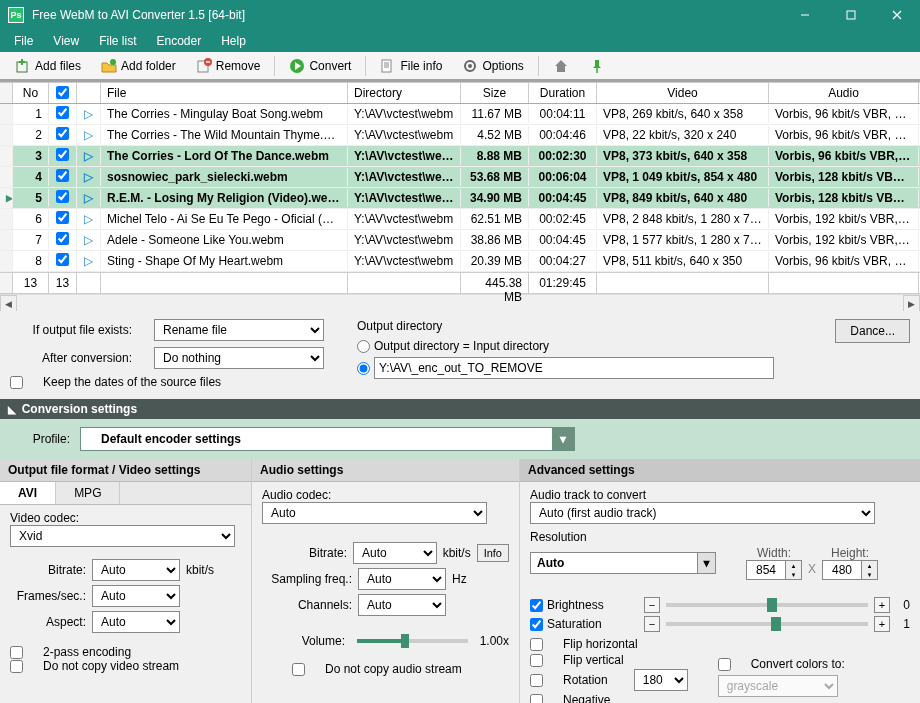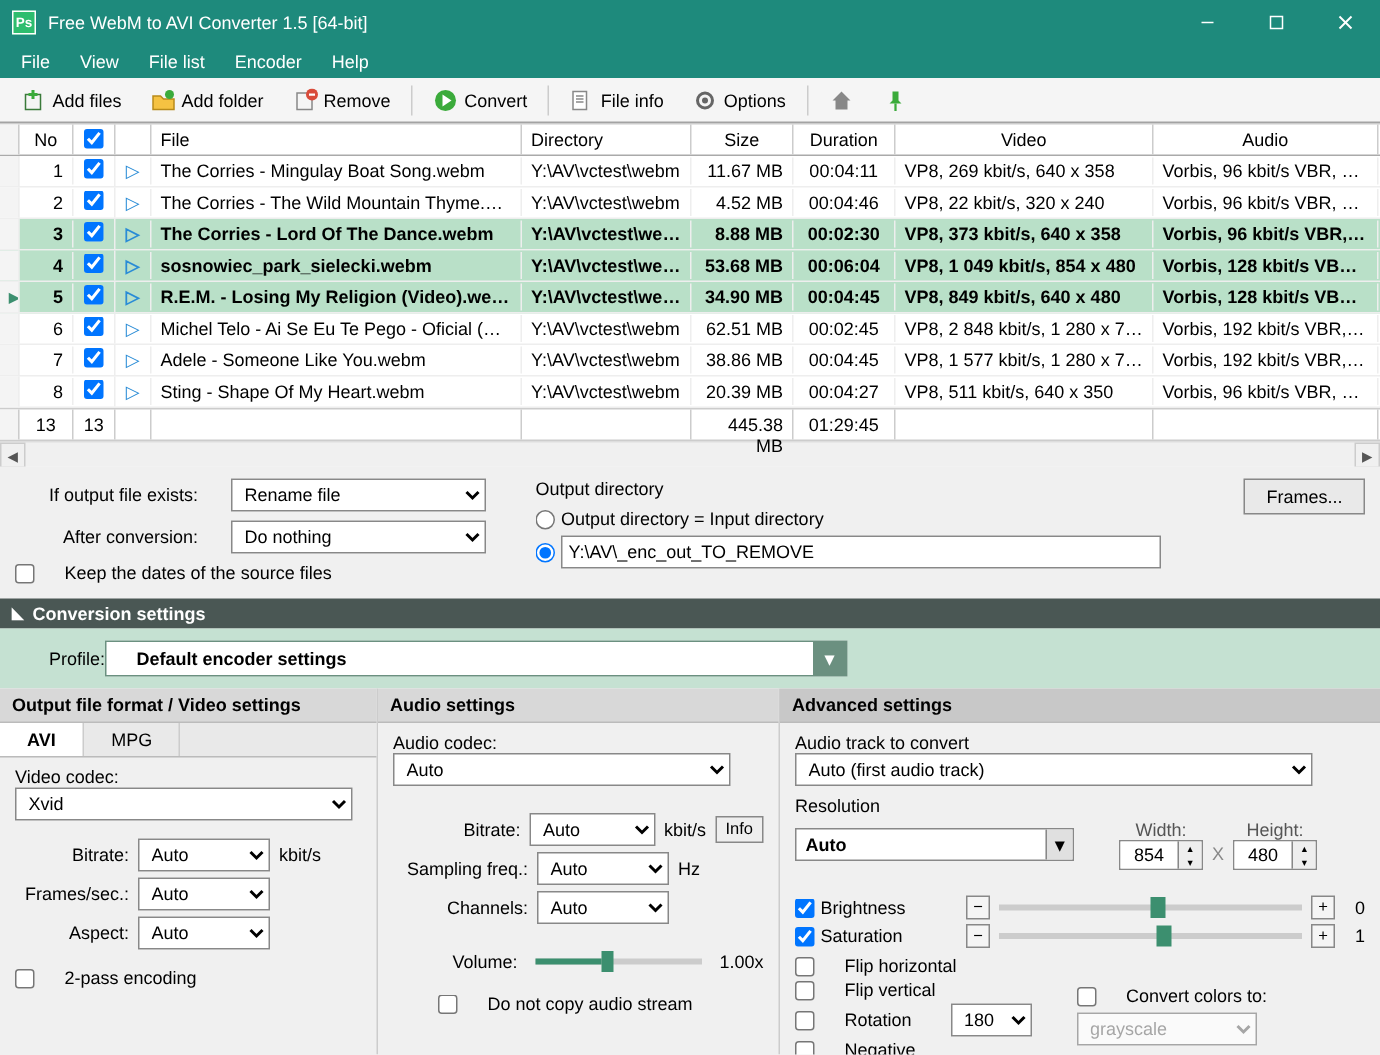--- a/index.html
+++ b/index.html
@@ -10,21 +10,21 @@
 .titlebar .appicon { width: 16px; height: 16px; background: #2dbd6e; border: 1px solid #fff; margin-right: 8px; display: inline-flex; align-items: center; justify-content: center; font-size: 9px; font-weight: bold; }
 .titlebar .title { flex: 1; font-size: 12px; }
 .titlebar .winbtns { display: flex; }
 .titlebar .winbtn { width: 46px; height: 30px; display: flex; align-items: center; justify-content: center; color: #fff; cursor: pointer; }
 
 
 .menubar { background: #1e8a7c; color: #fff; height: 22px; display: flex; align-items: center; padding: 0 4px; }
 .menubar .menu { padding: 3px 10px; cursor: pointer; }
 
 
-.toolbar { background: #f5f5f5; height: 30px; display: flex; align-items: center; padding: 0 6px; border-bottom: 1px solid #a3a3a3; gap: 2px; }
+.toolbar { background: #f5f5f5; height: 30px; display: flex; align-items: center; padding: 0 6px; border-bottom: 3px solid #a3a3a3; gap: 2px; }
 .toolbar .tbtn { display: flex; align-items: center; padding: 3px 8px; cursor: pointer; border: 1px solid transparent; border-radius: 2px; gap: 4px; }
 .toolbar .sep { width: 1px; height: 20px; background: #ccc; margin: 0 3px; }
 .toolbar svg { width: 16px; height: 16px; }
 
 
 .table-wrap { background: #fff; flex: 0 0 auto; }
 .thead { display: flex; background: #fff; border-top: 1px solid #ccc; border-bottom: 1px solid #aaa; height: 22px; }
 .thead .th { border-right: 1px solid #ccc; padding: 3px 6px; text-align: center; font-weight: normal; }
 .tbody .tr { display: flex; height: 21px; align-items: center; border-bottom: 1px solid #eee; }
 .tbody .tr.sel { background: #b9e0c8; }
@@ -53,21 +53,21 @@
 .formrow { display: flex; align-items: center; margin-bottom: 6px; gap: 22px; }
 .formrow label { text-align: right; }
 select, input[type=text] { border: 1px solid #888; padding: 2px 4px; background: #fff; font-size: 12px; height: 22px; }
 .chk { display: flex; align-items: center; gap: 20px; }
 button.browse { padding: 4px 14px; background: #e9e9e9; border: 1px solid #888; cursor:pointer; }
 .radio { display:flex; align-items:center; gap:4px; margin-bottom:4px;}
 
 
 .convhead { background: #4a5754; color: #fff; padding: 3px 8px; font-weight: bold; display:flex; align-items:center; gap:6px;}
 .convhead::before { content:"◢"; font-size:10px; transform: scaleX(-1);}
-.profilebar { background: #c5e1d2; padding: 8px 12px; display: flex; align-items: center; gap: 0; }
+.profilebar { background: #c5e1d2; padding: 8px 12px; display: flex; align-items: center; gap: 10px; }
 .profilebar .label { font-weight: normal; width:58px; text-align:right;}
 .profilebar .sel { flex: 1; max-width: 495px; display:flex; background:#fff; border:1px solid #6b9080; font-weight:bold; }
 .profilebar .sel span { flex:1; padding:4px 20px; }
 .profilebar .sel .dd { width:22px; background:#6b9080; color:#fff; display:flex; align-items:center; justify-content:center; cursor:pointer;}
 
 
 .settingsarea { display: flex; flex:1; min-height:0;}
 .leftset { width: 252px; background:#f0f0f0; border-right:1px solid #ccc; padding:0;}
 .midset { width: 268px; background:#f0f0f0; border-right:1px solid #ccc; padding:0;}
 .rightset { flex:1; background:#f0f0f0; padding:0;}
@@ -355,21 +355,21 @@
         <div style="margin-bottom:6px;">Output directory</div>
         <div class="radio">
           <input type="radio" name="od" style="">
           <span>Output directory = Input directory</span>
         </div>
         <div class="radio">
           <input type="radio" name="od" checked="" style="">
           <input type="text" style="width: 400px;" value="Y:\AV\_enc_out_TO_REMOVE">
         </div>
       </div>
-      <button class="browse">Frames...</button>
+      <button class="browse">Dance...</button>
     </div>
   </div>
 </div>
 
 <div class="convhead">
   <span>Conversion settings</span>
 </div>
 <div class="profilebar">
   <span class="label">Profile:</span>
   <div class="sel">
@@ -400,20 +400,24 @@
         <select><option>Auto</option></select>
       </div>
       <div class="row">
         <label>Aspect:</label>
         <select><option>Auto</option></select>
       </div>
       <div style="height:8px"></div>
       <div class="chk">
           <input type="checkbox" style="">
           <span>2-pass encoding</span>
+        </div>
+      <div class="chk">
+          <input type="checkbox" style="">
+          <span>Do not copy video stream</span>
         </div>
     </div>
   </div>
 
   <div class="midset">
     <div class="sethead">Audio settings</div>
     <div class="setbody">
       <div>Audio codec:</div>
       <select class="fullw"><option>Auto</option></select>
       <div style="height:14px"></div>

